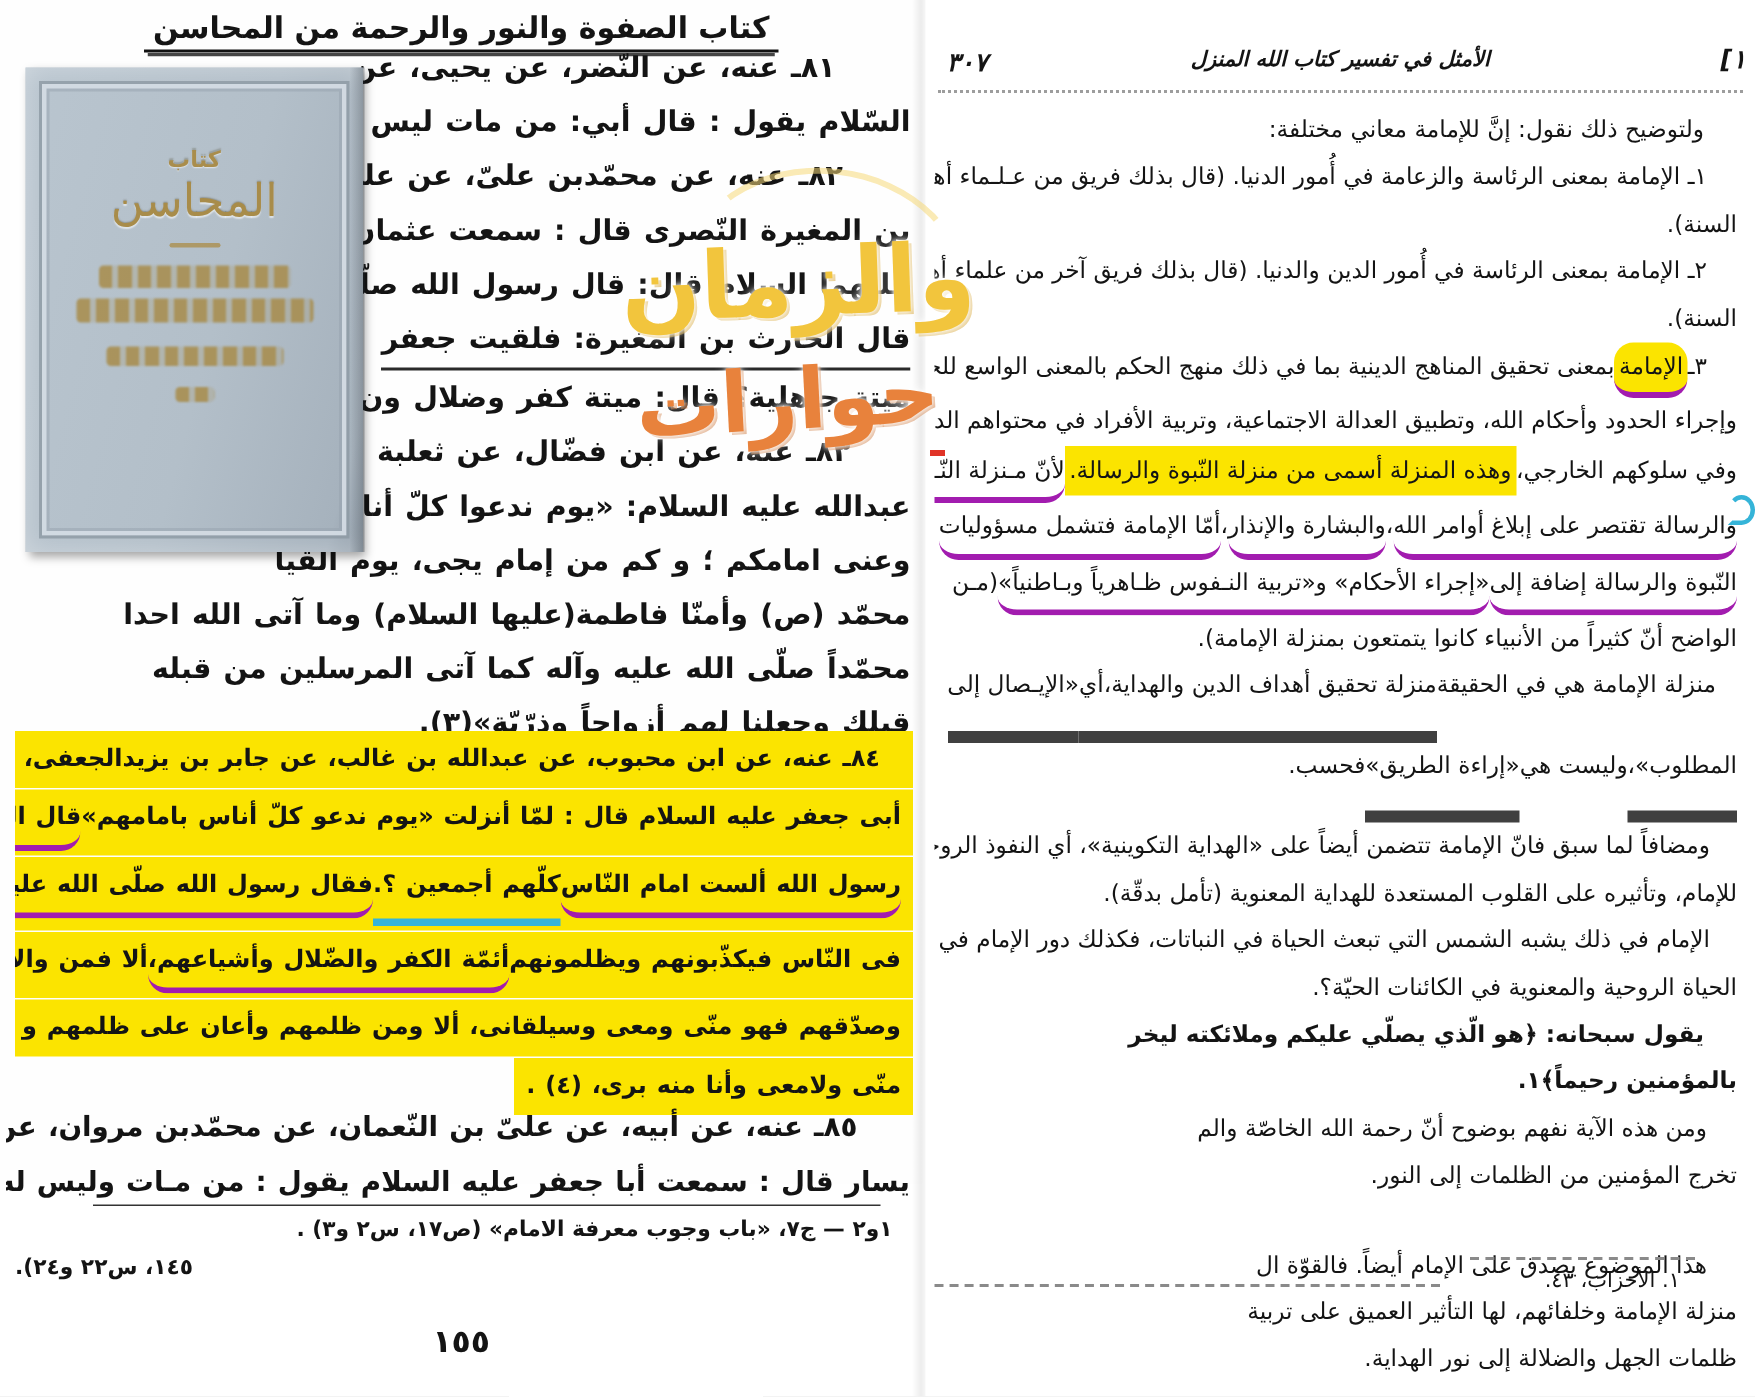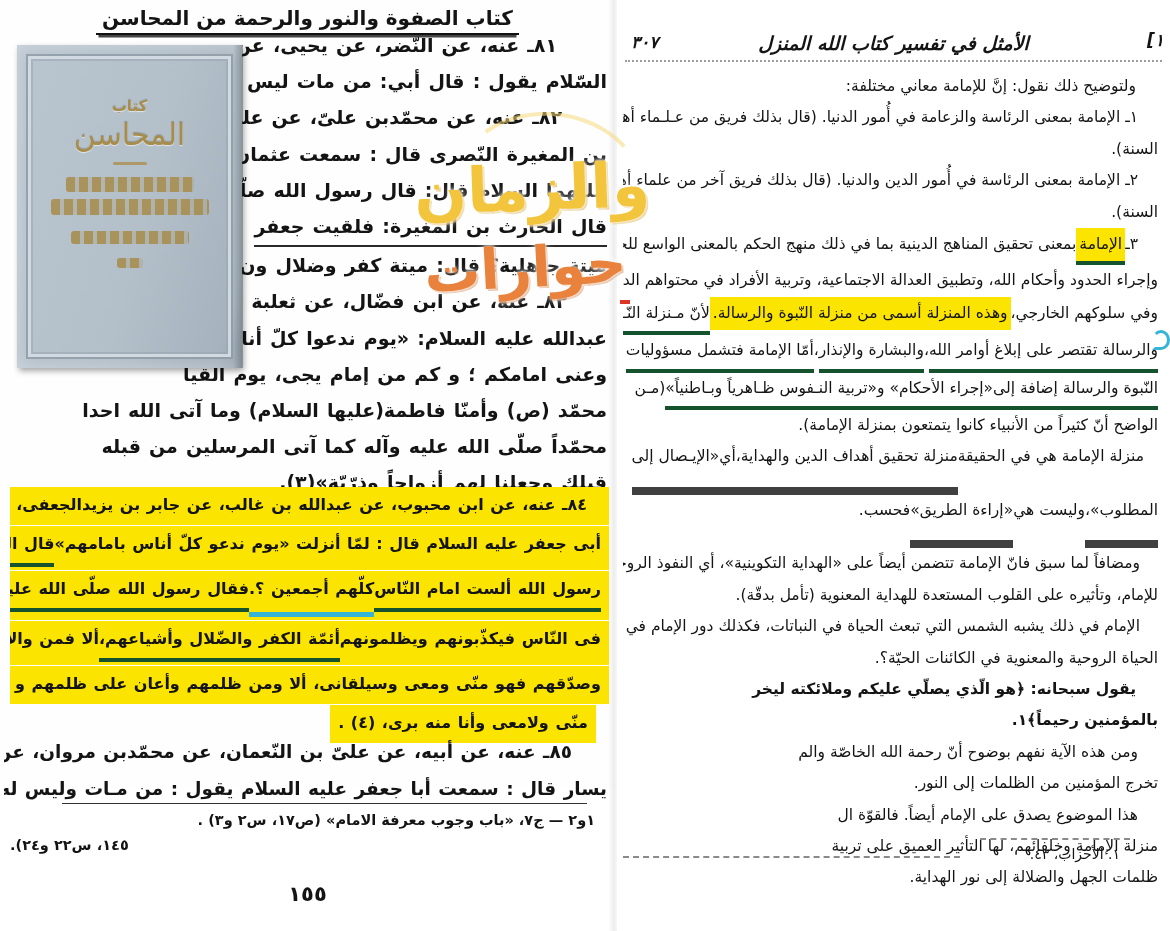--- a/index.html
+++ b/index.html
@@ -2,37 +2,37 @@
 <html lang="ar"><head>
 <meta charset="utf-8">
 <style>
   html,body{margin:0;padding:0;background:#e9e9e9;}
   .canvas{position:relative;width:1170px;height:931px;background:#ffffff;overflow:hidden;
           font-family:"DejaVu Sans",sans-serif;color:#141414;}
   
   .rtl{direction:rtl;text-align:right;}
   .tline{white-space:nowrap;}
   .tline span{display:inline-block;}
-  .s-red{border-bottom:4px solid #14532d;padding-bottom:2px;}
+  .s-red{border-bottom:4px solid #a21caf;padding-bottom:2px;border-radius:13px;}
   .s-redthick{border-bottom:8px solid #404040;padding-bottom:14px;}
   .s-cyan{border-bottom:5px solid #35b4d8;padding-bottom:6px;}
   .s-dark{border-bottom:2px solid #2a2a2a;padding-bottom:1px;margin-left:22px;}
   .s-hl{background:#fbe400;padding:1px 3px;}
   
   .page-left{position:absolute;left:0;top:0;width:615px;height:789px;background:#fefefe;}
   .lp-header{position:absolute;top:6px;left:0;width:100%;text-align:center;
              font-size:20px;font-weight:bold;}
   .lp-header .hdr-inner{display:inline-block;border-bottom:2.5px solid #111;
              padding:0 6px 3px 6px;box-shadow:0 5px 0 -2.5px #444;}
   .lp-main{position:absolute;top:27px;right:8px;left:4px;line-height:36.2px;
            font-size:19px;font-weight:bold;word-spacing:1.5px;overflow:hidden;}
   .lp-yellow{position:absolute;top:487px;right:6px;left:10px;line-height:34px;
            font-size:16px;font-weight:bold;word-spacing:1px;overflow:hidden;}
   .lp-yellow .tline{background:#fbe400;padding:1px 8px 3px 8px;margin-bottom:1px;}
-  .lp-yellow .tline.short{display:table;margin-left:auto;margin-right:13px;}
+  .lp-yellow .tline.short{display:table;margin-left:auto;margin-right:0;}
   .lp-after{position:absolute;top:734px;right:8px;left:4px;line-height:36.5px;
            font-size:18.5px;font-weight:bold;word-spacing:1px;overflow:hidden;}
   .lp-sep{position:absolute;top:803px;right:28px;width:525px;border-top:1.5px solid #333;}
   .lp-foot{position:absolute;top:808px;right:20px;left:10px;line-height:25px;
            font-size:14.5px;font-weight:bold;overflow:hidden;}
   .lp-foot .tline.alignleft{text-align:left;}
   .lp-pagenum{position:absolute;top:882px;left:0;width:100%;text-align:center;
            font-size:21px;font-weight:bold;letter-spacing:5px;}
   
   .grey-cover{position:absolute;left:17px;top:45px;width:225px;height:323px;
@@ -64,21 +64,21 @@
   .wm-l1{position:absolute;top:40px;right:10px;font-size:62px;font-weight:bold;color:#f2c53d;
       text-shadow:0 0 3px #fff,0 0 8px rgba(255,255,255,.9),2px 2px 0 rgba(214,160,40,.55);
       transform:rotate(-2deg);line-height:1;}
   .wm-l2{position:absolute;top:122px;right:34px;font-size:56px;font-weight:bold;color:#e8823c;
       text-shadow:0 0 3px #fff,0 0 8px rgba(255,255,255,.9),2px 2px 0 rgba(200,100,30,.5);
       transform:rotate(-3deg);line-height:1;}
   
   .page-right{position:absolute;left:617px;top:0;width:553px;height:931px;background:#fff;}
   .rp-header{position:absolute;top:30px;left:0;width:100%;height:30px;font-weight:bold;font-style:italic;}
   .rp-num{position:absolute;left:14px;top:2px;font-size:17px;}
-  .rp-title{position:absolute;left:0;width:100%;text-align:center;top:2px;font-size:19px;}
+  .rp-title{position:absolute;left:0;width:100%;text-align:center;top:2px;font-size:14px;}
   .rp-vol{position:absolute;right:6px;top:0;font-size:17px;direction:ltr;}
   .rp-rule{position:absolute;top:60px;left:8px;right:8px;border-top:2px dotted #9d9d9d;}
   .rp-text{position:absolute;top:71px;right:12px;left:6px;line-height:31.4px;
       font-size:15.5px;overflow:hidden;}
   .rp-text .tline.bold{font-weight:bold;}
   .rp-fnrule1{position:absolute;top:838px;right:40px;width:150px;border-top:2px dashed #8a8a8a;}
   .rp-fnrule2{position:absolute;top:856px;right:210px;left:6px;border-top:2px dashed #8a8a8a;}
   .rp-footnote{position:absolute;top:846px;right:50px;font-size:14px;direction:rtl;}
   
   .tick-cyan{position:absolute;left:1152px;top:330px;width:12px;height:14px;
@@ -184,21 +184,21 @@
         <div class="tline" style="padding-right: 14px;"><span>منزلة الإمامة هي في الحقيقة </span><span class="s-redthick">منزلة تحقيق أهداف الدين والهداية،</span><span> </span><span class="s-redthick">أي </span><span class="s-redthick">«الإيـصال إلى</span></div>
         <div class="tline"><span class="s-redthick">المطلوب»،</span><span> وليست هي </span><span class="s-redthick">«إراءة الطريق»</span><span> فحسب.</span></div>
         <div class="tline" style="padding-right: 18px;"><span>ومضافاً لما سبق فانّ الإمامة تتضمن أيضاً على «الهداية التكوينية»، أي النفوذ الروحي</span></div>
         <div class="tline"><span>للإمام، وتأثيره على القلوب المستعدة للهداية المعنوية (تأمل بدقّة).</span></div>
         <div class="tline" style="padding-right: 18px;"><span>الإمام في ذلك يشبه الشمس التي تبعث الحياة في النباتات، فكذلك دور الإمام في بعث</span></div>
         <div class="tline"><span>الحياة الروحية والمعنوية في الكائنات الحيّة؟.</span></div>
         <div class="tline bold" style="padding-right: 22px;"><span>يقول سبحانه: ﴿هو الّذي يصلّي عليكم وملائكته ليخر</span></div>
         <div class="tline bold"><span>بالمؤمنين رحيماً﴾١.</span></div>
         <div class="tline" style="padding-right: 20px;"><span>ومن هذه الآية نفهم بوضوح أنّ رحمة الله الخاصّة والم</span></div>
         <div class="tline"><span>تخرج المؤمنين من الظلمات إلى النور.</span></div>
-        <div class="tline" style="padding-right: 20px;"><span>هذا الموضوع يصدق على الإمام أيضاً. فالقوّة ال</span></div>
+        <div class="tline" style="padding-right: 20px; margin-top: 28px;"><span>هذا الموضوع يصدق على الإمام أيضاً. فالقوّة ال</span></div>
         <div class="tline"><span>منزلة الإمامة وخلفائهم، لها التأثير العميق على تربية</span></div>
         <div class="tline"><span>ظلمات الجهل والضلالة إلى نور الهداية.</span></div>
       </div>
 
     <div class="rp-fnrule1"></div>
     <div class="rp-fnrule2"></div>
     <div class="rp-footnote">١. الأحزاب، ٤٣.</div>
 
   </div>
 

